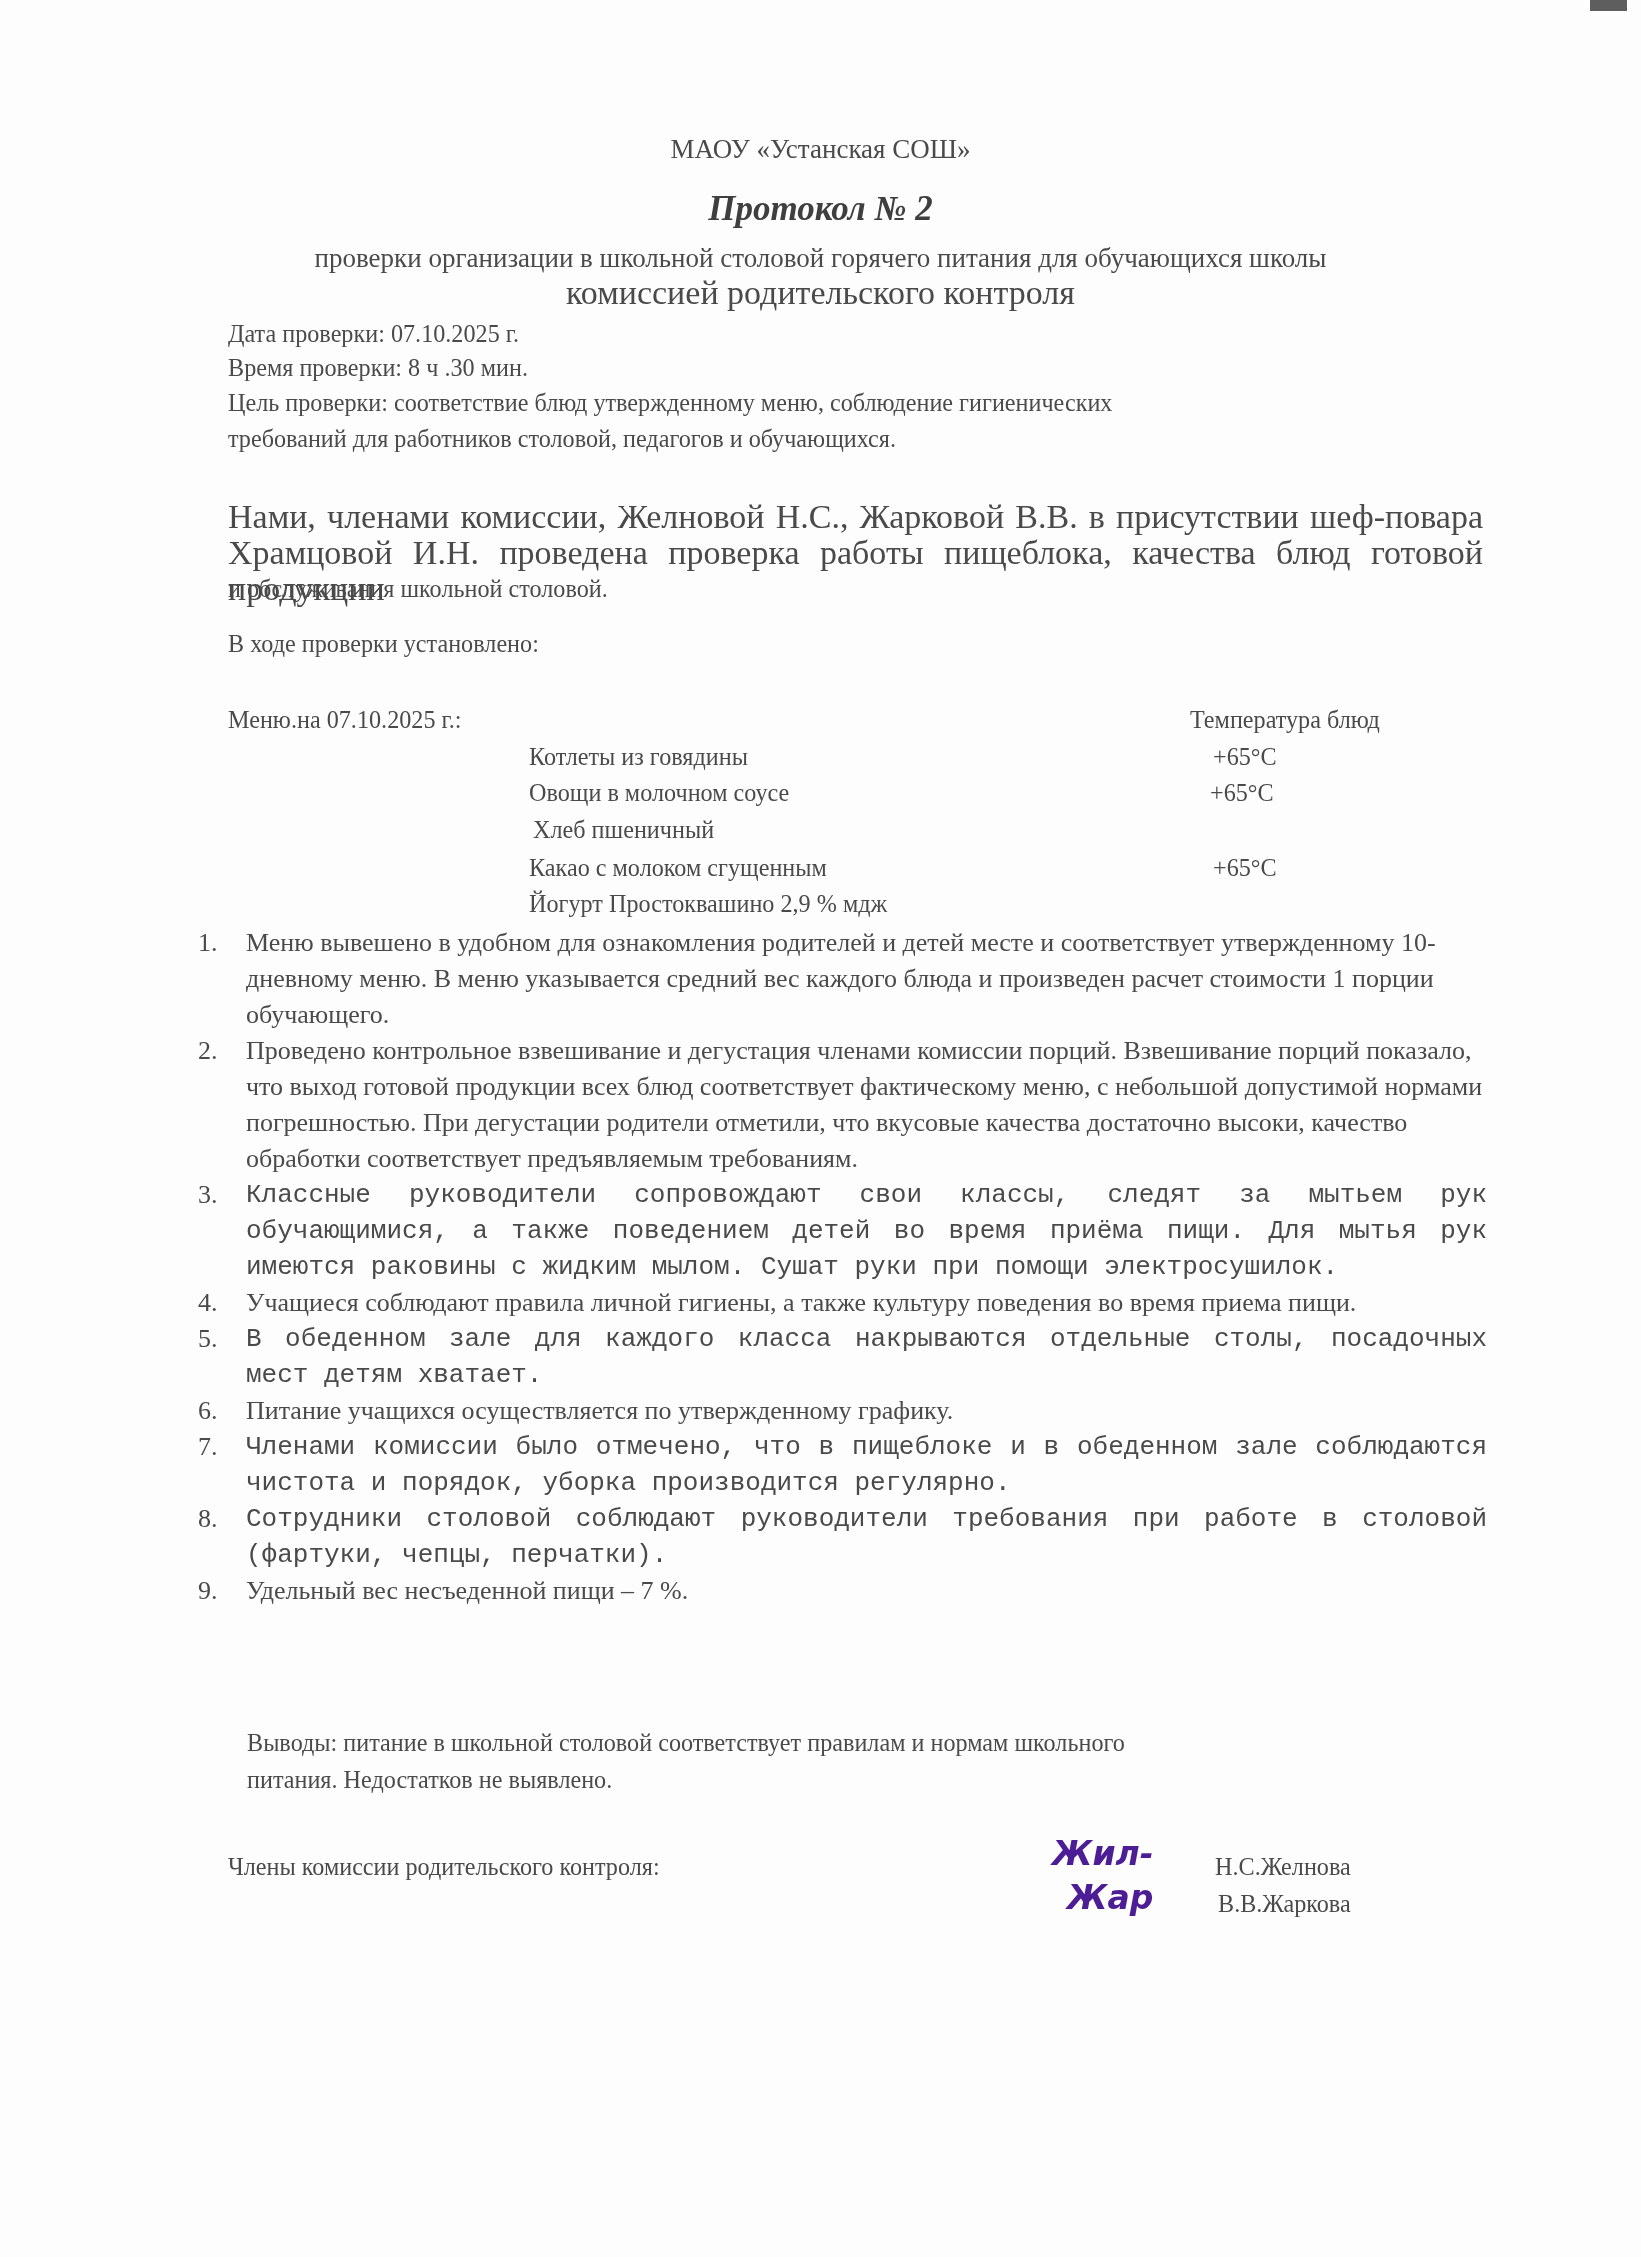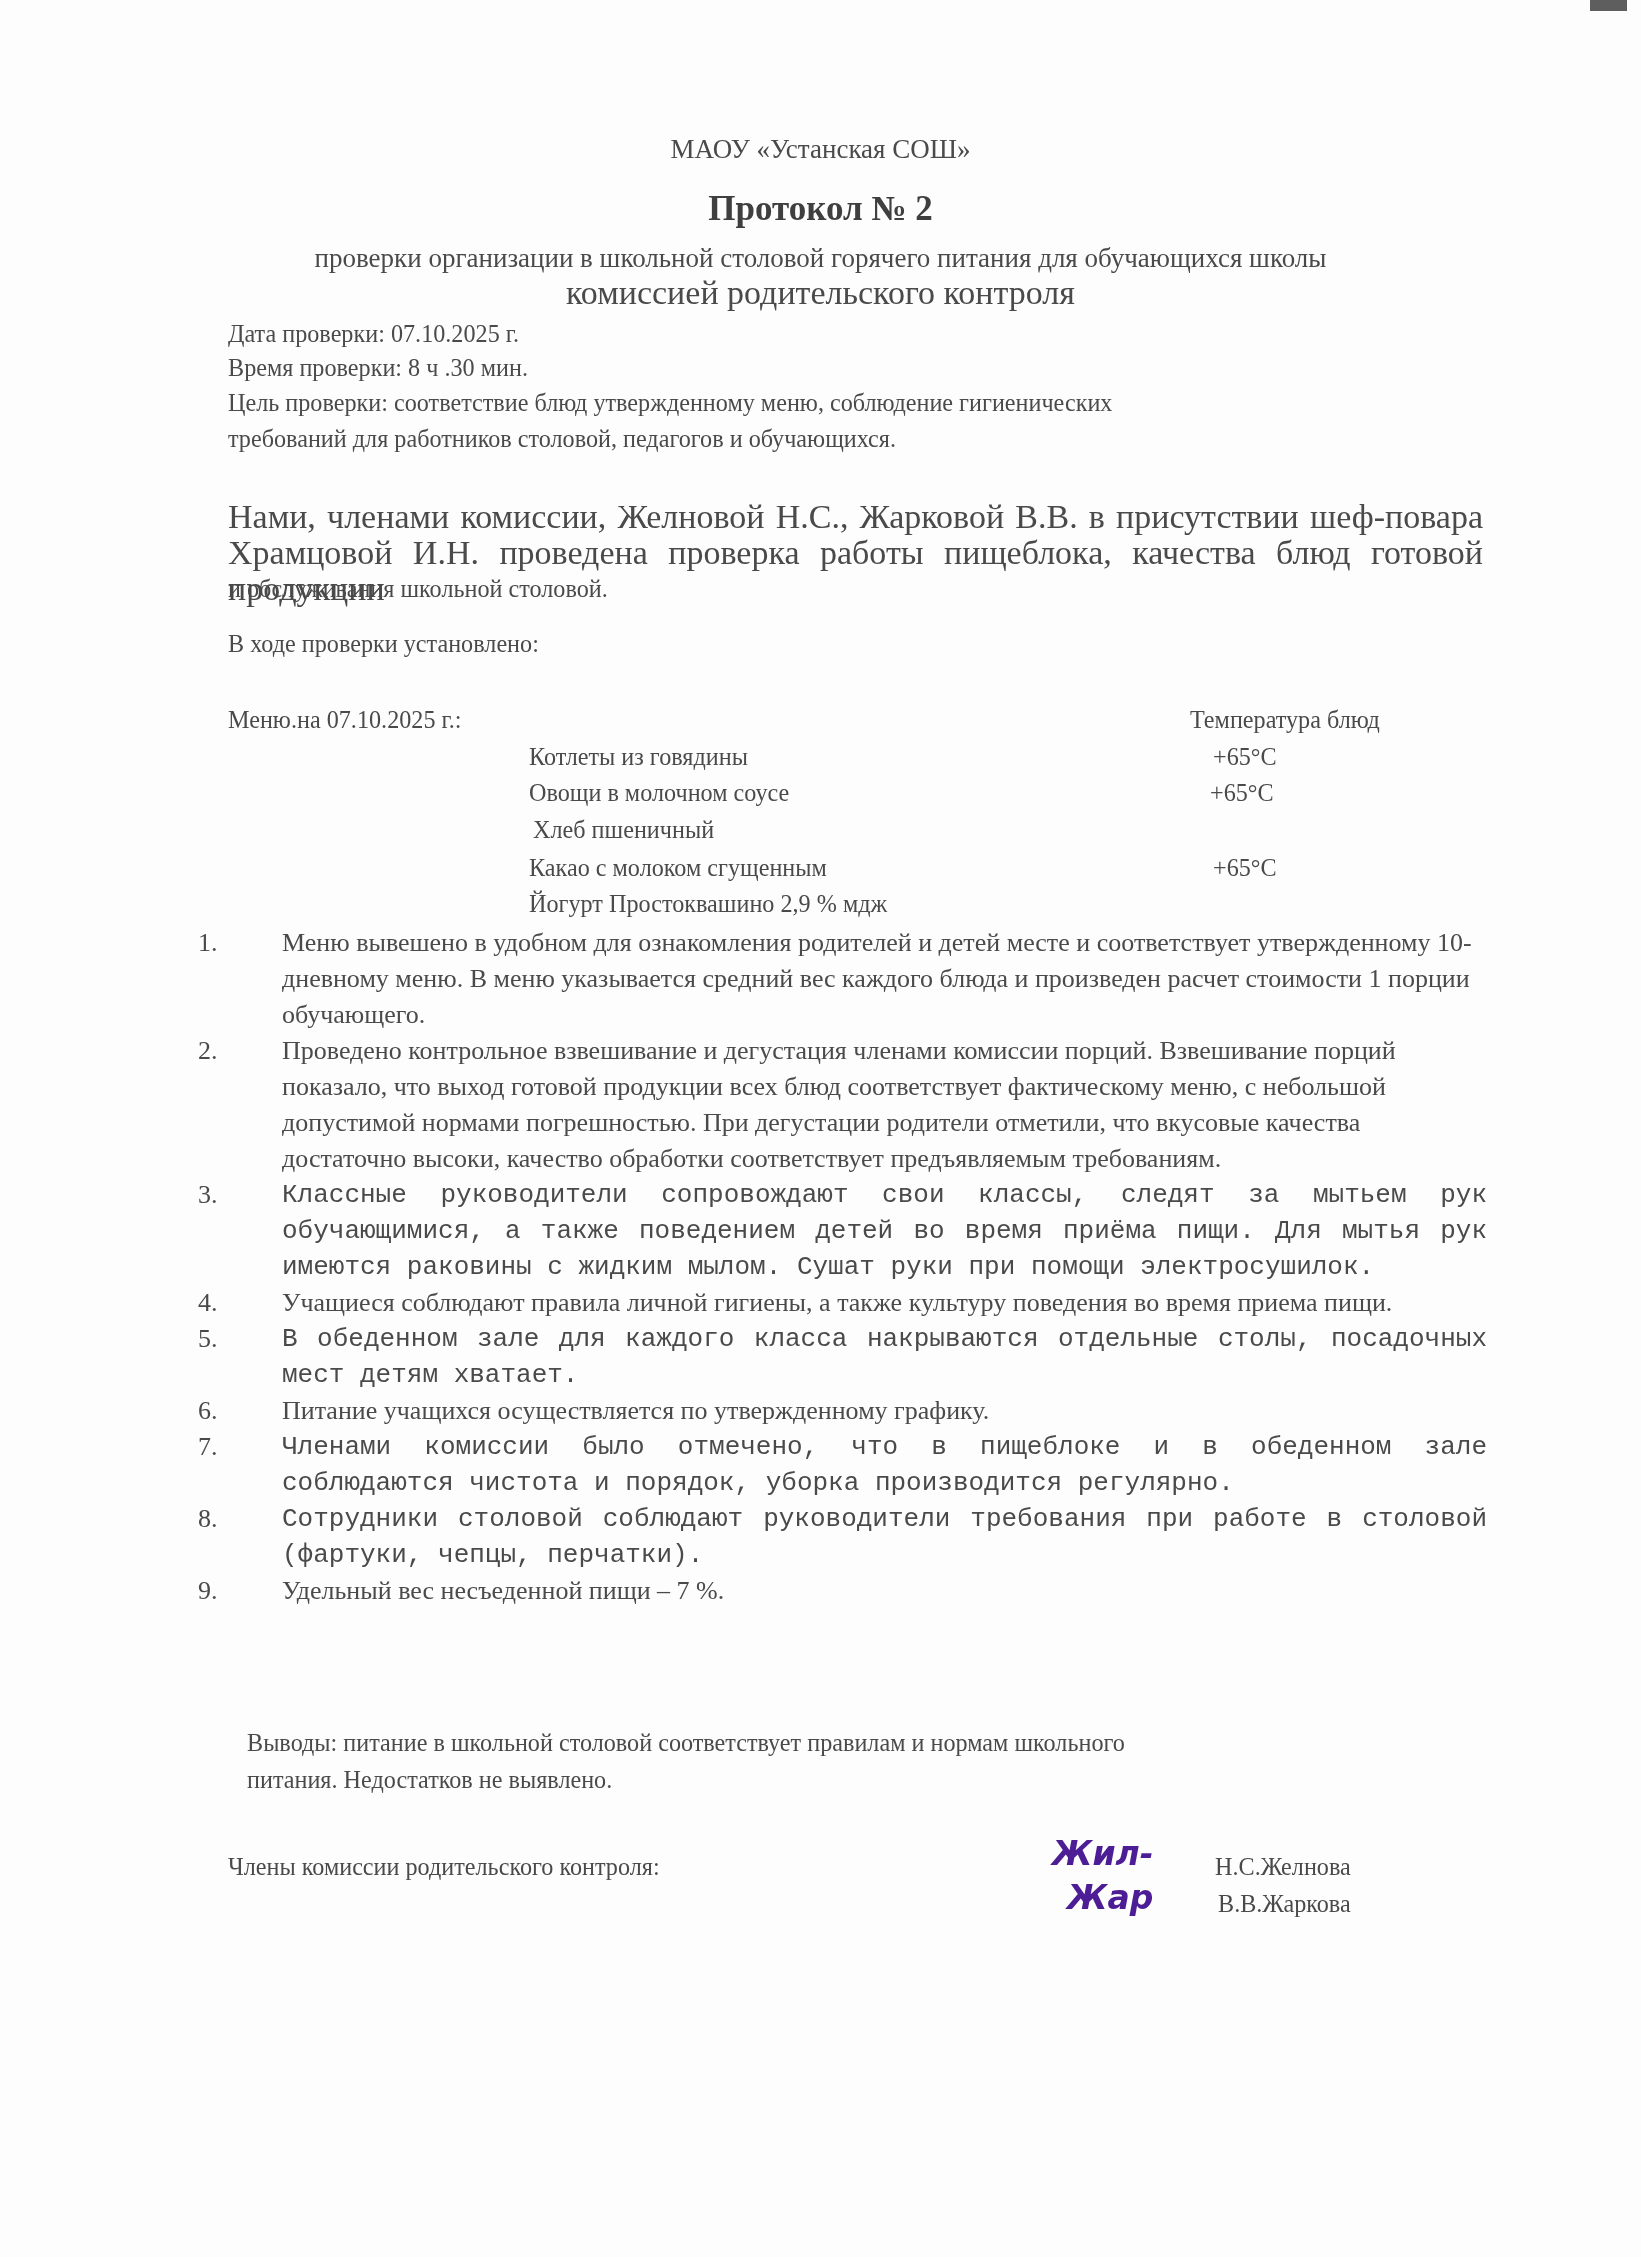--- a/index.html
+++ b/index.html
@@ -4,28 +4,28 @@
   <style>
     html, body { margin: 0; padding: 0; }
     body {
       width: 1641px; height: 2257px; background: #fdfdfd; position: relative; overflow: hidden;
       font-family: "Liberation Serif", "DejaVu Serif", serif; color: #4a4a4a;
     }
     .scan-mark { position: absolute; left: 1590px; top: 0; width: 37px; height: 10.6px; background: #5e5e5e; }
     .t { position: absolute; font-size: 26px; line-height: 36px; white-space: nowrap; transform: scaleX(0.93); transform-origin: left top; }
     .center { left: 0; width: 1641px; text-align: center; transform: none; margin-top: 37px; }
     .school { top: 94px; font-size: 27px; }
-    .proto { top: 154px; font-size: 35px; font-weight: bold; color: #3f3f3f; }
+    .proto { top: 154px; font-size: 35px; font-weight: bold; color: #3f3f3f; font-style: italic; }
     .sub1 { top: 203px; font-size: 27px; }
     .sub2 { top: 238px; font-size: 34px; }
     .just { position: absolute; left: 228px; width: 1255px; font-size: 34px; line-height: 36px; text-align: justify; text-align-last: justify; }
     ol.items { position: absolute; left: 198px; top: 925px; width: 1289px; margin: 0; padding: 0; list-style: none; font-size: 26px; line-height: 36px; }
     ol.items li { position: relative; padding-left: 48px; }
     ol.items li .num { position: absolute; left: 0; top: 0; }
-    ol.items li .txt { display: block; margin-left: 36px; }
+    ol.items li .txt { display: block; }
     ol.items li.j .txt { text-align: justify; font-family: Liberation Mono, monospace; }
     .sig { position: absolute; font-family: "DejaVu Sans", sans-serif; color: #4c1d95; font-style: italic; font-size: 33px; font-weight: bold; }
   </style>
 </head>
 <body>
 
 <div class="scan-mark"></div>
 
 <div class="t center school">МАОУ «Устанская СОШ»</div>
 <div class="t center proto">Протокол № 2</div>

